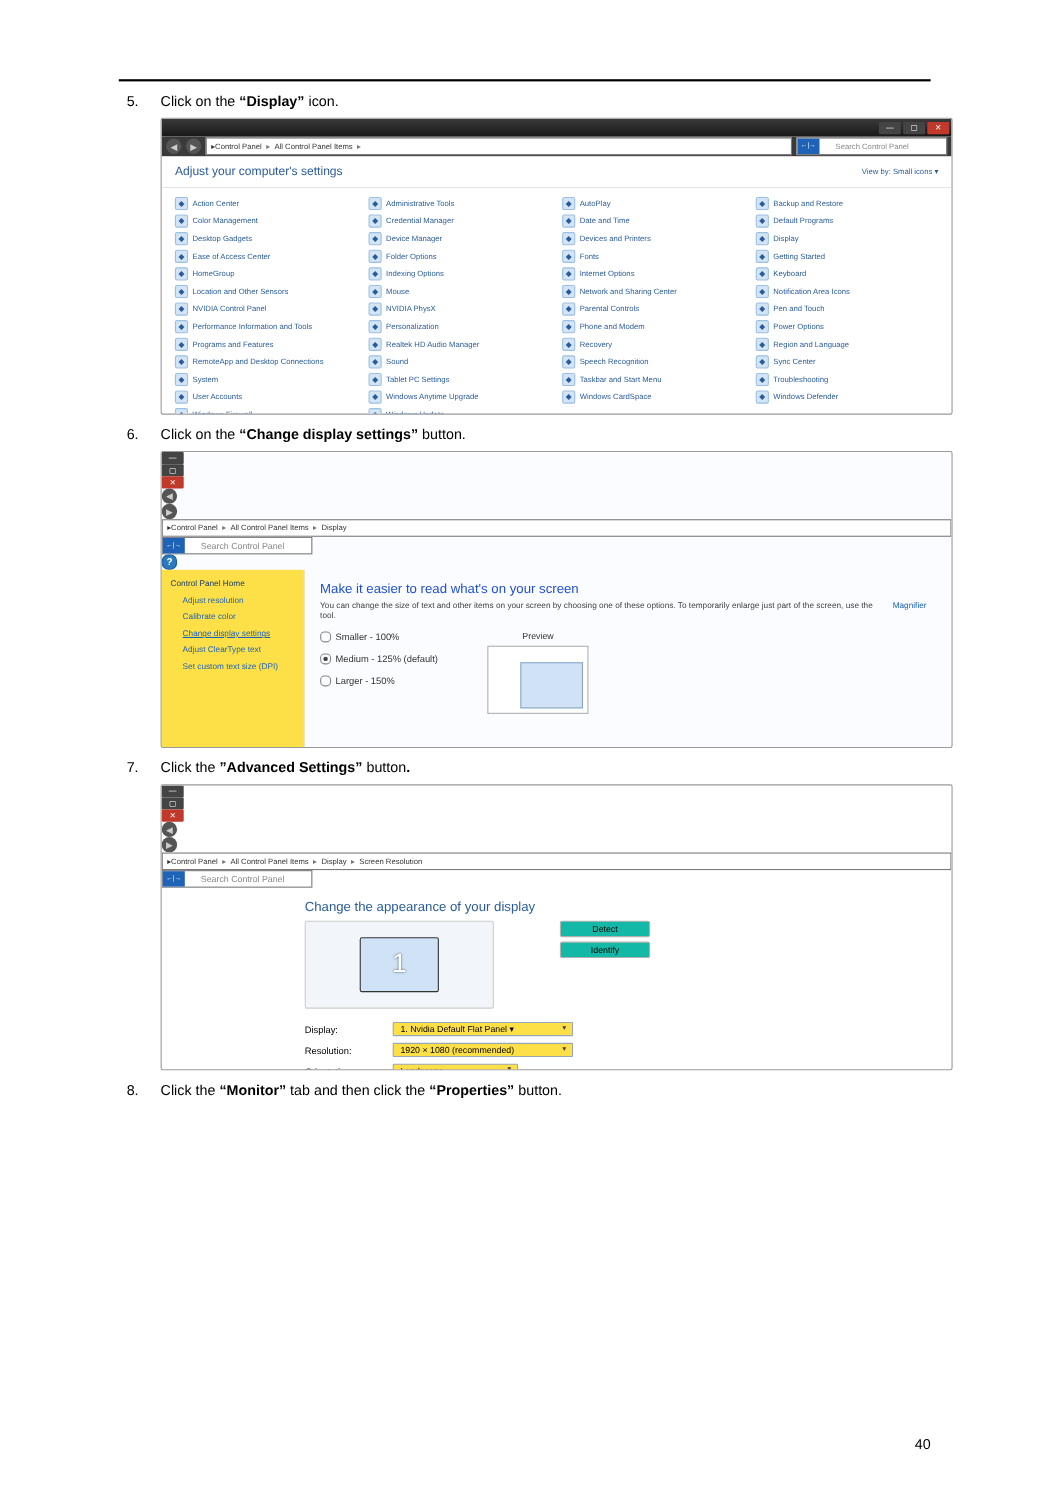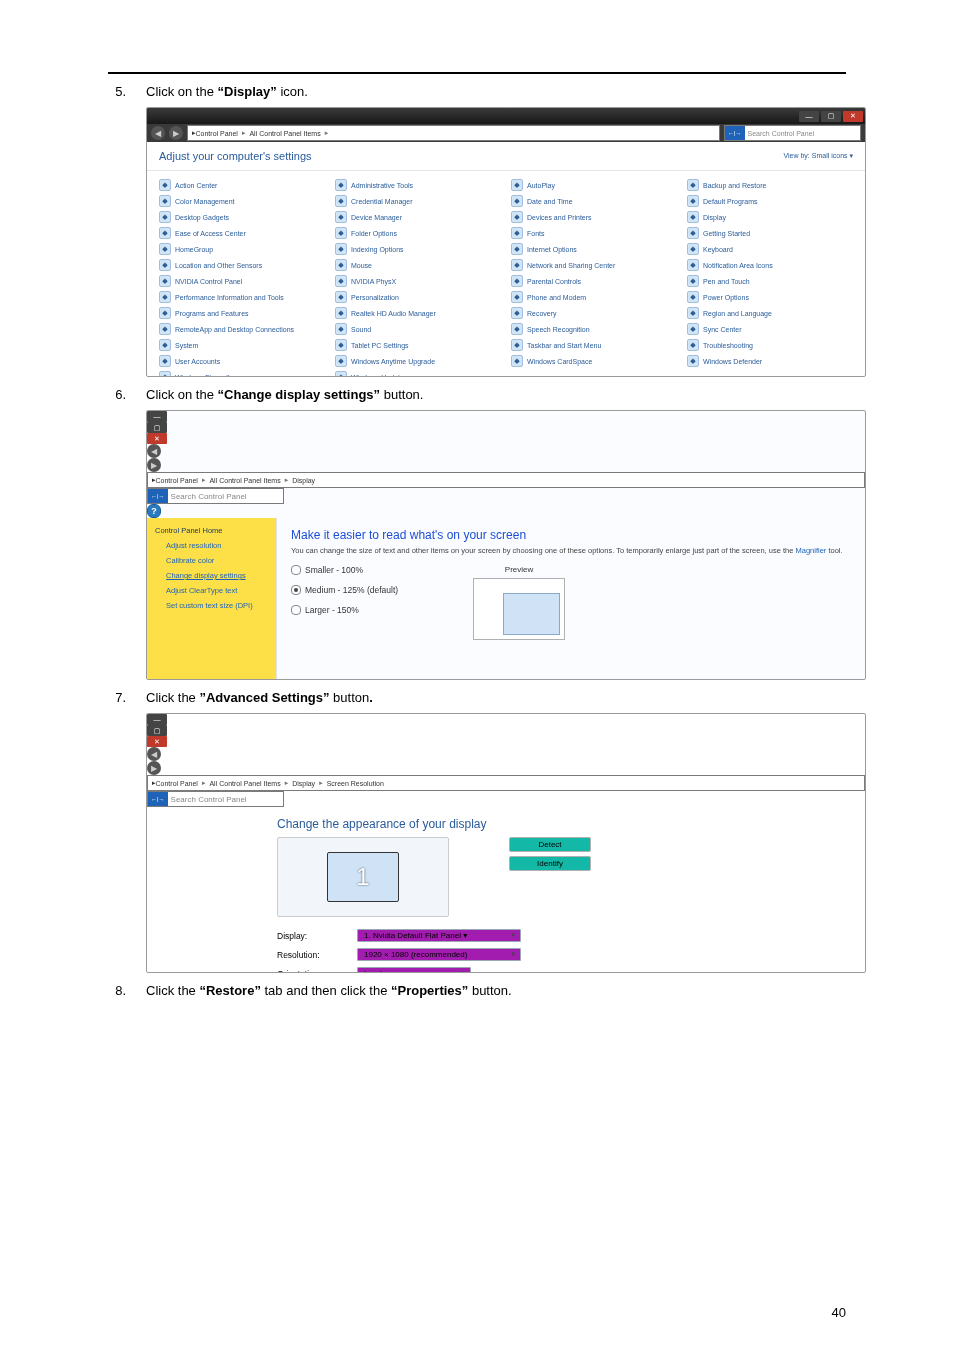--- a/index.html
+++ b/index.html
@@ -71,21 +71,21 @@
   .acrumb {
     flex:1; height:14px; background:#fff;border:1px solid #7a7a7a;
     display:flex;align-items:center;padding:0 4px;color:#333;font-size:7px;
   }
   .acrumb .tri{ margin:0 4px; color:#777;}
   .srch {
     width:135px;height:14px;background:#fff;border:1px solid #7a7a7a;
     display:flex;align-items:center;
   }
   .srch .tag{ background:#1e63b8;color:#fff;padding:0 3px;height:14px;display:flex;align-items:center;font-size:6px;border:none;}
-  .srch .ph { color:#888; padding:0 3px; flex:1;}
+  .srch .ph { color:#888; padding:0 15px; flex:1;}
   .cp .hdr {
     display:flex;justify-content:space-between;align-items:center;
     padding:8px 12px;border-bottom:1px solid #e4e4e4;
   }
   .cp .hdr .t{ color:#2a5c9a; font-size:11px;}
   .cp .hdr .v{ color:#2a5c9a; font-size:7px;}
   .cp .grid {
     display:grid;
     grid-template-columns: repeat(4, 1fr);
     gap:4px 10px;
@@ -112,22 +112,22 @@
   .dp .side .h{ color:#1a3c66; }
   .dp .side .lk{ color:#1e63b8;margin-left:11px; }
   .dp .side .lk.u{ text-decoration:underline;}
   .dp .side .spacer{ flex:1;}
   .dp .main{
     margin-left:130px;height:236px;padding:10px 14px;box-sizing:border-box;
     position:relative;
   }
   .dp .main .mt{ color:#1d4ed8; font-size:12px;}
   .dp .main .md{ color:#444; font-size:7.5px; margin:4px 0 10px 0;}
-  .dp .main .ml{ color:#1e63b8; }
-  .dp .opts{ display:flex; align-items:flex-start; gap:75px;}
+  .dp .main .ml{ color:#1e63b8; margin-left:16px;}
+  .dp .opts{ display:flex; align-items:flex-start; gap:45px;}
   .dp .optcol{display:flex;flex-direction:column;gap:10px;font-size:8.5px;color:#333;}
   .dp .rd{display:flex;align-items:center;gap:4px;}
   .dp .rd .c{ width:8px;height:8px;border:1px solid #888;border-radius:4px;display:inline-block;position:relative;}
   .dp .rd .c.chk::after{content:"";width:4px;height:4px;border-radius:2px;background:#444;position:absolute;top:2px;left:2px;}
   .dp .pv{ display:flex;flex-direction:column;gap:4px;align-items:center;}
   .dp .pv .lbl{ color:#333;}
   .dp .pv .box{
     width:90px;height:60px;border:1px solid #b0b0b0;background:#fff;
     display:flex;align-items:flex-end;justify-content:flex-end;
   }
@@ -141,21 +141,21 @@
   .sr .row{ display:flex; gap:60px; margin-top:6px;}
   .sr .monpv{
     width:170px;height:78px;border:1px solid #ccc;background:#f2f6fa;border-radius:2px;
     display:flex;align-items:center;justify-content:center;gap:4px;position:relative;
   }
   .sr .monpv .sc{ width:70px;height:48px;background:#cfe2f6;border:1px solid #333;border-radius:2px;display:flex;align-items:center;justify-content:center;font-size:24px;color:#fff;text-shadow:0 0 2px #345;}
   .sr .btns{ display:flex;flex-direction:column;gap:4px;}
   .sr .btns .b{ font-size:8px;padding:2px 10px;border:1px solid #b0b0b0;background:#14b8a6;border-radius:2px;min-width:60px;text-align:center;}
   .sr .frm{ margin-top:12px;display:grid;grid-template-columns:70px auto;gap:6px 10px;align-items:center;font-size:8.5px;}
   .sr .cb{
-    border:1px solid #9aa7b4;background:#a21caf;padding:1px 16px 1px 6px;border-radius:1px;
+    border:1px solid #9aa7b4;background:#fde047;padding:1px 16px 1px 6px;border-radius:1px;
     min-width:140px;display:inline-block;position:relative;font-size:8px;
   }
   .sr .cb::after{ content:"▼";position:absolute;right:4px;top:2px;font-size:6px;color:#444;}
   .helpq {
     width:12px;height:12px;background:#2a7ac0;color:#fff;border-radius:6px;
     display:flex;align-items:center;justify-content:center;font-size:9px;font-weight:bold;
     border:1px solid #1a5c9a;
   }
   .pagenum{
     position:absolute; bottom:30px; right:108px; font-size:13px;
@@ -524,18 +524,18 @@
         <div>Orientation:</div>
         <div><span class="cb" style="min-width:90px">Landscape</span></div>
       </div>
 
     </div>
   </div>
 
   <div class="step">
     <div class="num">8.</div>
     <div class="txt">
-      <span>Click the </span><span class="bold">“Restore”</span><span> tab and then click the </span><span class="bold">“Properties”</span><span> button.</span>
+      <span>Click the </span><span class="bold">“Monitor”</span><span> tab and then click the </span><span class="bold">“Properties”</span><span> button.</span>
     </div>
   </div>
 
   <div class="pagenum">40</div>
 </div>
 
 </body></html>

